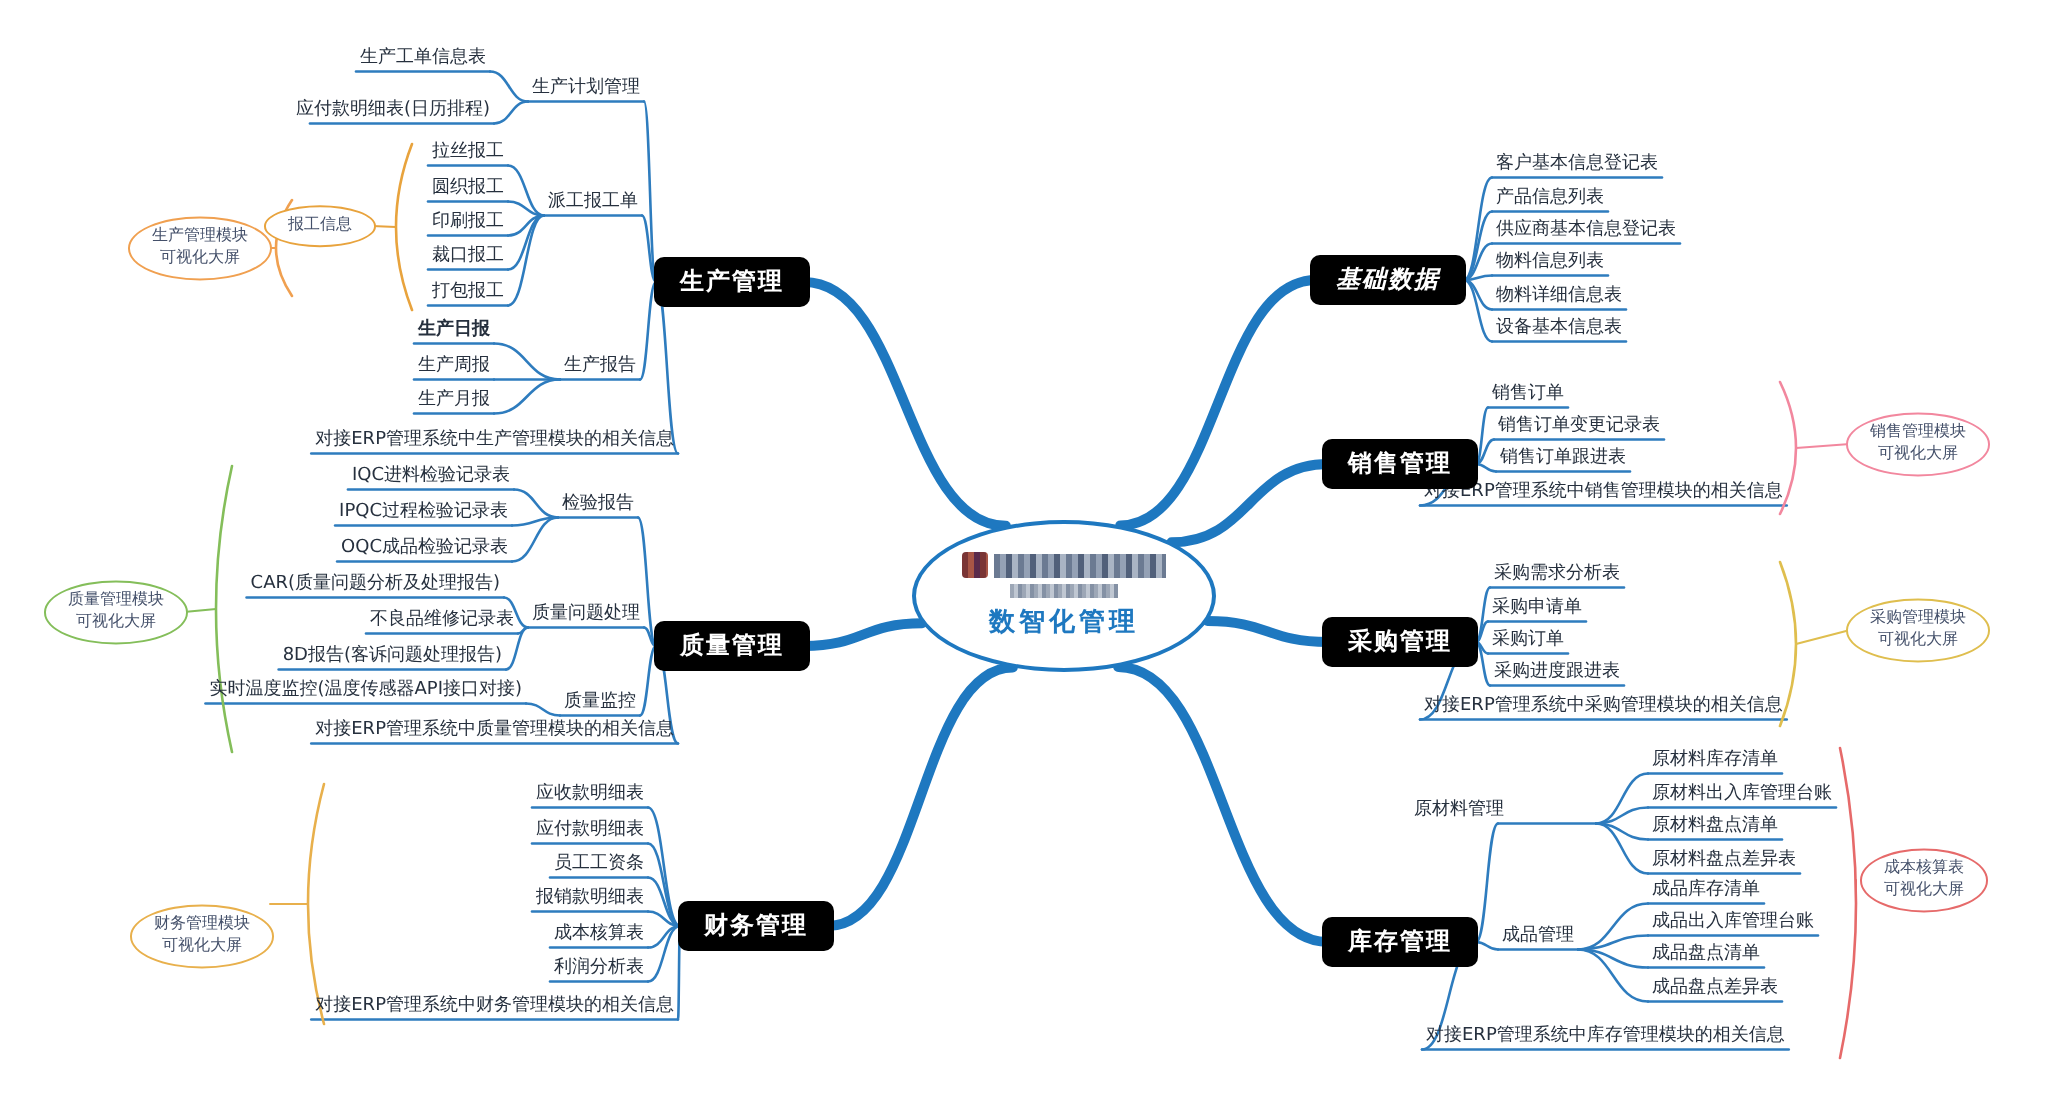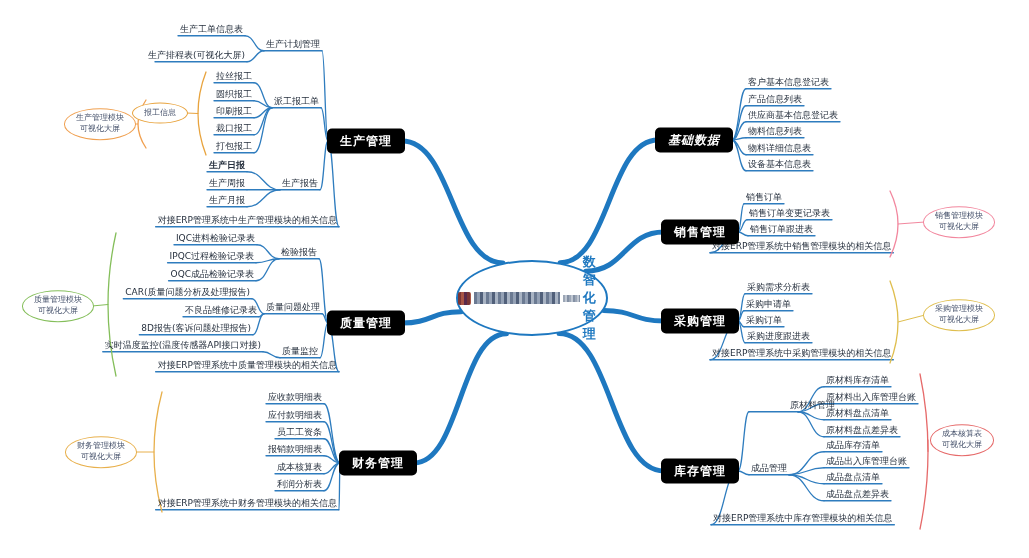--- a/index.html
+++ b/index.html
@@ -14,21 +14,21 @@
   }
   .branch {
     position:absolute; z-index:3; transform:translate(-50%,-50%);
     background:#000000; color:#ffffff; font-weight:bold; font-size:12px;
     letter-spacing:1px; padding:4px 13px; border-radius:5px; white-space:nowrap;
   }
   .center {
     position:absolute; z-index:3; transform:translate(-50%,-50%);
     width:152px; height:76px; background:#ffffff;
     border:2px solid #1e78c0; border-radius:50%;
-    display:flex; align-items:center; justify-content:center; gap:3px;
+    display:flex; flex-direction:column; align-items:center; justify-content:center; gap:3px;
   }
   .center .title { color:#1e78c0; font-weight:bold; font-size:13px; letter-spacing:2px; }
   .logo-row { display:flex; align-items:center; gap:3px; }
   .logo-block {
     width:13px; height:13px; border-radius:2px;
     background-image:repeating-linear-gradient(90deg,#7a3535 0 3px,#a85545 3px 6px,#5a2a4a 6px 9px),
                      repeating-linear-gradient(0deg,rgba(255,255,255,0) 0 3px,rgba(255,255,255,.35) 3px 6px);
   }
   .name-block {
     width:86px; height:12px;
@@ -195,21 +195,21 @@
     <div class="logo-row">
       <span class="logo-block"></span>
       <span class="name-block"></span>
     </div>
     <span class="sub-block"></span>
     <div class="title">数智化管理</div>
   </div>
 <div class="branch" style="left: 366px; top: 141px;">生产管理</div>
     <div class="node" style="right: 709px; top: 46px;">生产计划管理</div>
     <div class="node" style="right: 786px; top: 31px;">生产工单信息表</div>
-    <div class="node" style="right: 784px; top: 57px;">生产排程表(可视化大屏)</div>
+    <div class="node" style="right: 784px; top: 57px;">应付款明细表(日历排程)</div>
     <div class="node" style="right: 710px; top: 103px;">派工报工单</div>
     <div class="node" style="right: 777px; top: 78px;">拉丝报工</div>
     <div class="node" style="right: 777px; top: 96px;">圆织报工</div>
     <div class="node" style="right: 777px; top: 113px;">印刷报工</div>
     <div class="node" style="right: 777px; top: 130px;">裁口报工</div>
     <div class="node" style="right: 777px; top: 148px;">打包报工</div>
     <div class="node" style="right: 711px; top: 185px;">生产报告</div>
     <div class="node" style="right: 784px; top: 167px; font-weight: bold;">生产日报</div>
     <div class="node" style="right: 784px; top: 185px;">生产周报</div>
     <div class="node" style="right: 784px; top: 202px;">生产月报</div>
@@ -246,21 +246,21 @@
     <div class="node" style="left: 749px; top: 215px;">销售订单变更记录表</div>
     <div class="node" style="left: 750px; top: 231px;">销售订单跟进表</div>
     <div class="node" style="left: 712px; top: 248px;">对接ERP管理系统中销售管理模块的相关信息</div>
     <div class="branch" style="left: 700px; top: 321px;">采购管理</div>
     <div class="node" style="left: 747px; top: 289px;">采购需求分析表</div>
     <div class="node" style="left: 746px; top: 306px;">采购申请单</div>
     <div class="node" style="left: 746px; top: 322px;">采购订单</div>
     <div class="node" style="left: 747px; top: 338px;">采购进度跟进表</div>
     <div class="node" style="left: 712px; top: 355px;">对接ERP管理系统中采购管理模块的相关信息</div>
     <div class="branch" style="left: 700px; top: 471px;">库存管理</div>
-    <div class="node" style="left: 790px; top: 407px;">原材料管理</div>
+    <div class="node" style="left: 707px; top: 407px;">原材料管理</div>
     <div class="node" style="left: 826px; top: 382px;">原材料库存清单</div>
     <div class="node" style="left: 826px; top: 399px;">原材料出入库管理台账</div>
     <div class="node" style="left: 826px; top: 415px;">原材料盘点清单</div>
     <div class="node" style="left: 826px; top: 432px;">原材料盘点差异表</div>
     <div class="node" style="left: 751px; top: 470px;">成品管理</div>
     <div class="node" style="left: 826px; top: 447px;">成品库存清单</div>
     <div class="node" style="left: 826px; top: 463px;">成品出入库管理台账</div>
     <div class="node" style="left: 826px; top: 479px;">成品盘点清单</div>
     <div class="node" style="left: 826px; top: 496px;">成品盘点差异表</div>
     <div class="node" style="left: 713px; top: 520px;">对接ERP管理系统中库存管理模块的相关信息</div>
@@ -268,21 +268,21 @@
       <span>报工信息</span>
     </div>
     <div class="ann" style="left: 100px; top: 124px; border-color: rgb(240, 160, 80);">
       <span>生产管理模块</span>
       <span>可视化大屏</span>
     </div>
     <div class="ann" style="left: 58px; top: 306px; border-color: rgb(132, 190, 90);">
       <span>质量管理模块</span>
       <span>可视化大屏</span>
     </div>
-    <div class="ann" style="left: 101px; top: 452px; border-color: rgb(232, 176, 76);">
+    <div class="ann" style="left: 101px; top: 468px; border-color: rgb(232, 176, 76);">
       <span>财务管理模块</span>
       <span>可视化大屏</span>
     </div>
     <div class="ann" style="left: 959px; top: 222px; border-color: rgb(242, 135, 158);">
       <span>销售管理模块</span>
       <span>可视化大屏</span>
     </div>
     <div class="ann" style="left: 959px; top: 315px; border-color: rgb(223, 190, 78);">
       <span>采购管理模块</span>
       <span>可视化大屏</span>

